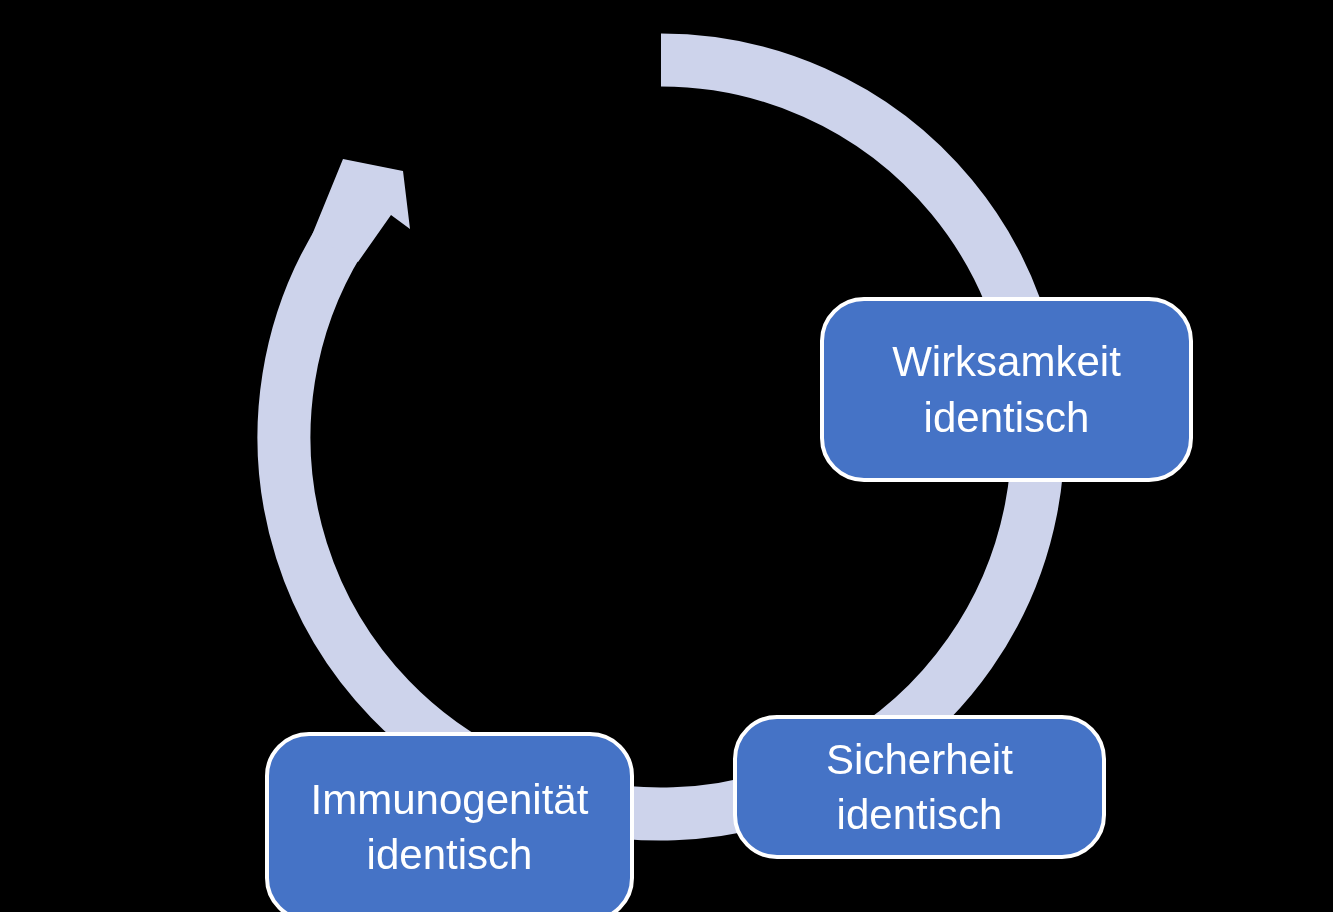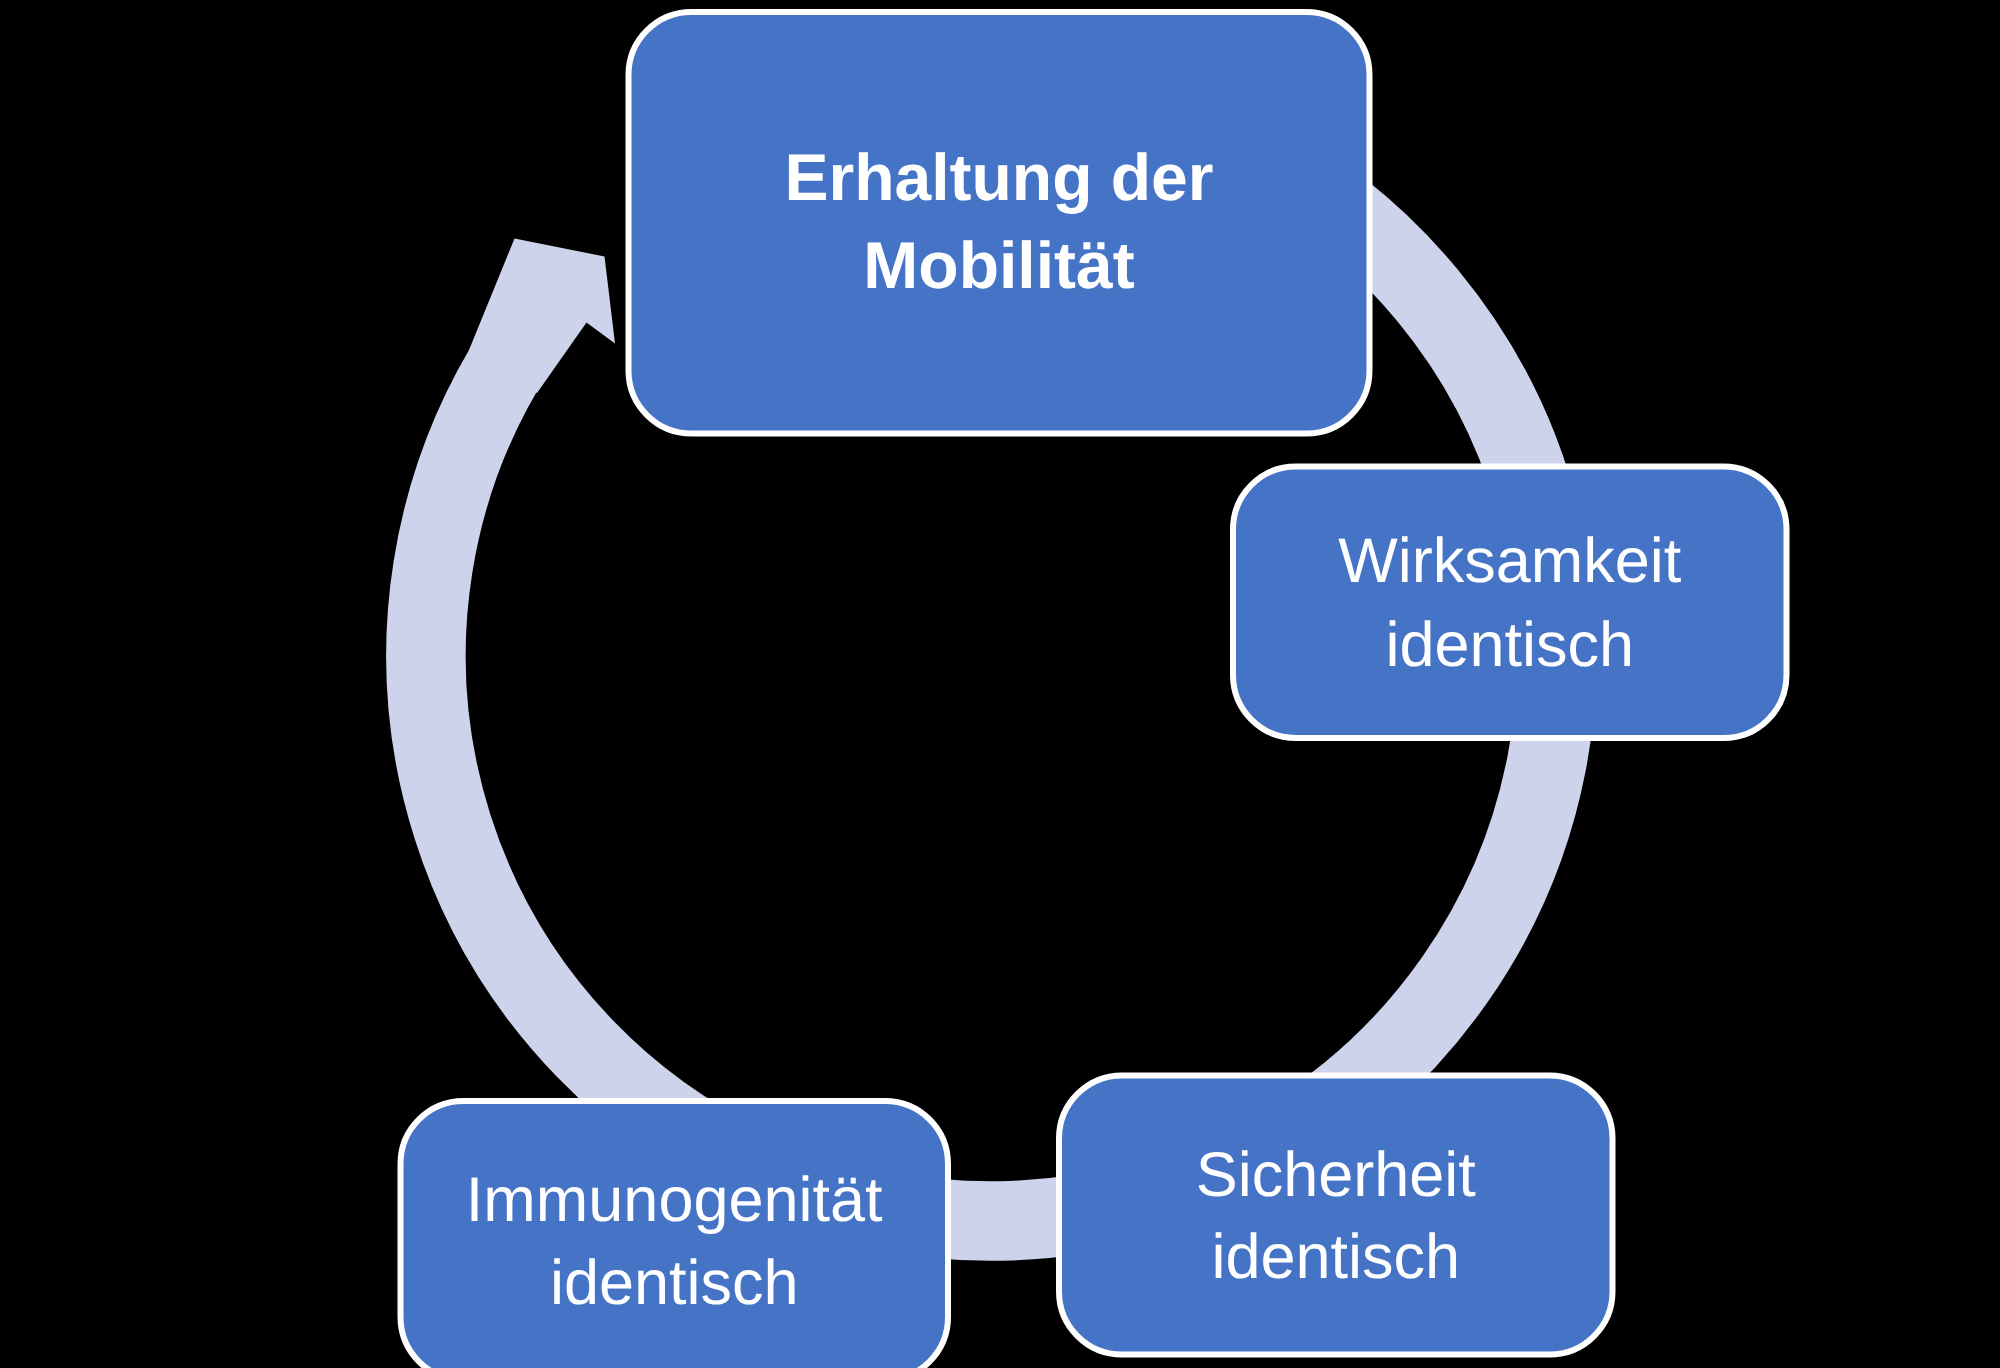--- a/index.html
+++ b/index.html
@@ -45,41 +45,37 @@
     color: #FFFFFF;
   }
   .node .label {
     white-space: pre-line;
     font-size: 42px;
     line-height: 1.32;
     font-weight: normal;
   }
   .node-top    { left: 417px; top: 6px;   width: 498px; height: 285px; }
   .node-top .label { font-size: 44px; font-weight: bold; }
-  .node-right  { left: 820px; top: 309px; width: 373px; height: 185px; }
-  .node-bottom-right { left: 704px; top: 715px; width: 373px; height: 190px; }
+  .node-right  { left: 820px; top: 297px; width: 373px; height: 185px; }
+  .node-bottom-right { left: 733px; top: 715px; width: 373px; height: 144px; }
   .node-bottom-left  { left: 265px; top: 732px; width: 369px; height: 190px; }
   .node-left   { left: 129px; top: 311px; width: 377px; height: 184px; }
 </style>
 </head>
 <body>
 
 <div class="stage">
 
   <svg class="ring-svg" viewBox="0 0 1333 912" aria-hidden="true">
 
     <path class="ring-arc" d="M 661 60 A 377 377 0 1 1 344.8 231.7"></path>
 
     <polygon class="ring-head" points="343,159 403,171 410,229 391,215 358,262 312,235"></polygon>
   </svg>
 
-  <div class="node node-top">
-    <span class="label">Erhaltung der
-Mobilität</span>
-  </div>
 
   <div class="node node-right">
     <span class="label">Wirksamkeit
 identisch</span>
   </div>
 
   <div class="node node-bottom-right">
     <span class="label">Sicherheit
 identisch</span>
   </div>

